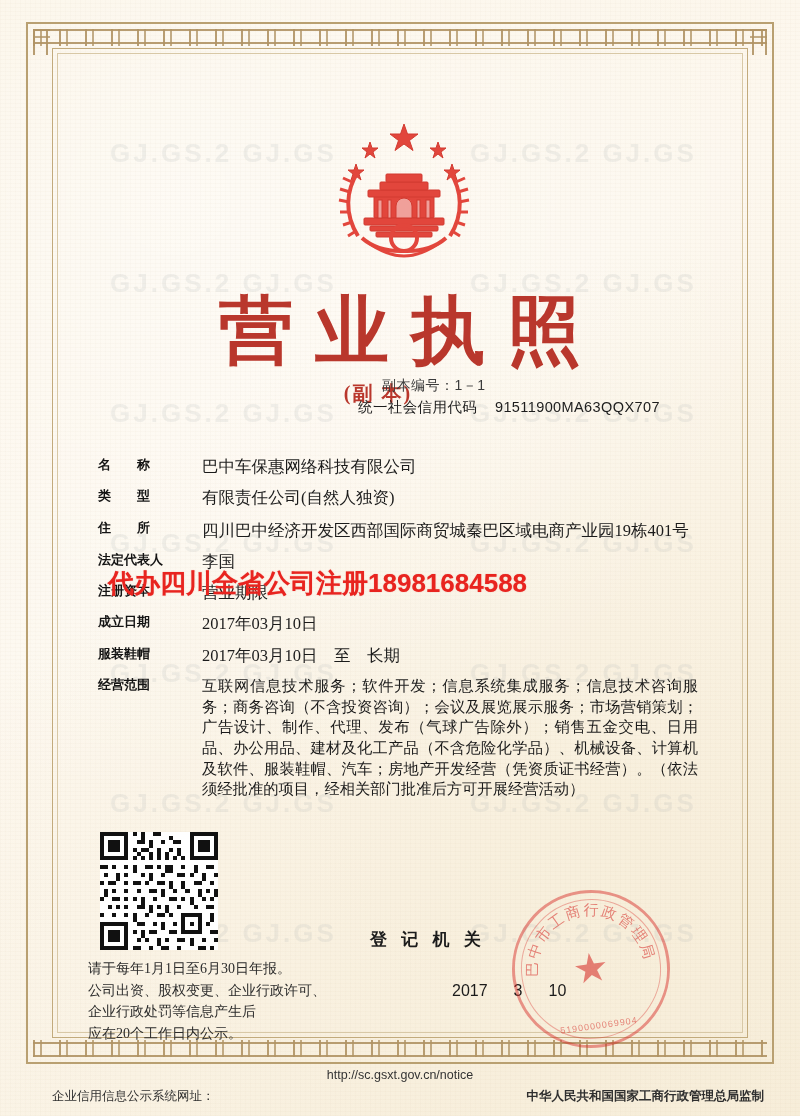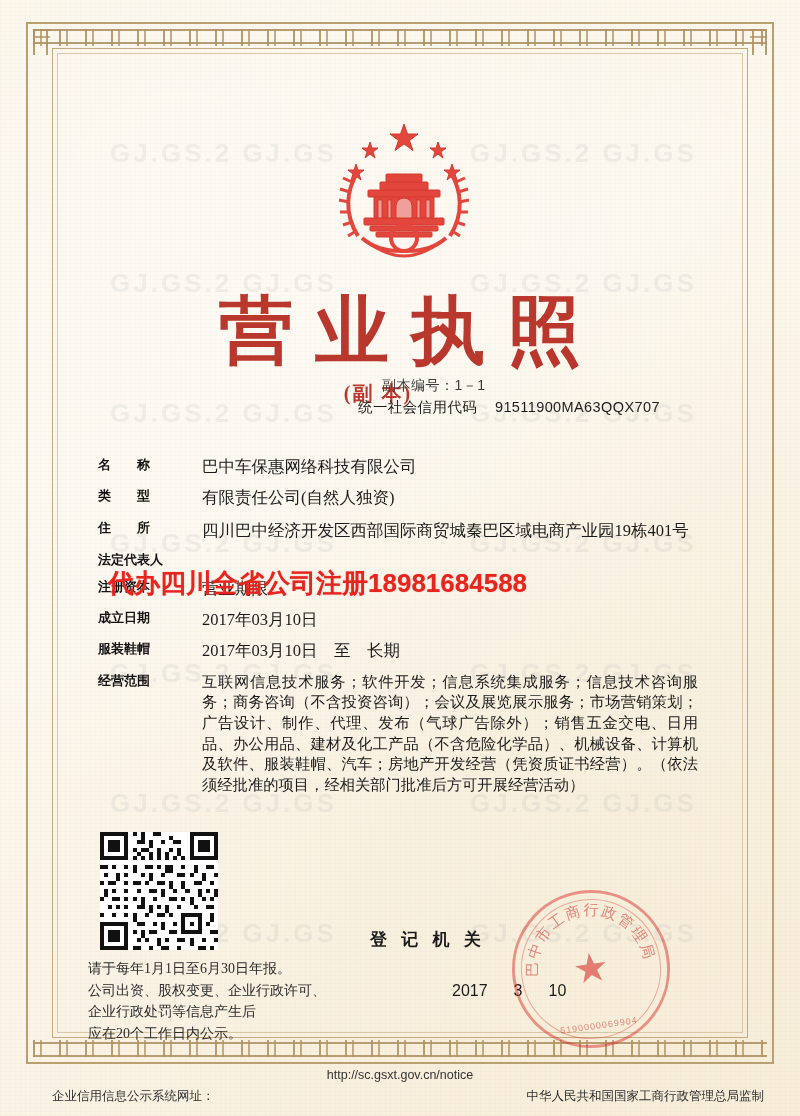--- a/index.html
+++ b/index.html
@@ -289,20 +289,21 @@
     position: absolute;
     left: 52px; top: 1088px;
     font-size: 12.5px;
     color: #2f2f2f;
   }
   .footer-right {
     position: absolute;
     right: 36px; top: 1088px;
     font-size: 12.5px;
     color: #2f2f2f;
+    font-weight: bold;
   }
 </style>
 </head>
 <body>
 
 <div class="page">
   <div class="texture"></div>
 
   <div class="watermark">
     <div class="wm" style="left:110px; top:138px;">GJ.GS.2 GJ.GS</div>
@@ -385,20 +386,21 @@
     <div class="row">
       <div class="label">类　　型</div>
       <div class="value">有限责任公司(自然人独资)</div>
     </div>
     <div class="row">
       <div class="label">住　　所</div>
       <div class="value multi">四川巴中经济开发区西部国际商贸城秦巴区域电商产业园19栋401号</div>
     </div>
     <div class="row">
       <div class="label">法定代表人</div>
+      <div class="value">李国</div>
     </div>
     <div class="row">
       <div class="label">注册资本</div>
       <div class="value">营业期限</div>
     </div>
     <div class="row">
       <div class="label">成立日期</div>
       <div class="value">2017年03月10日</div>
     </div>
     <div class="row">

